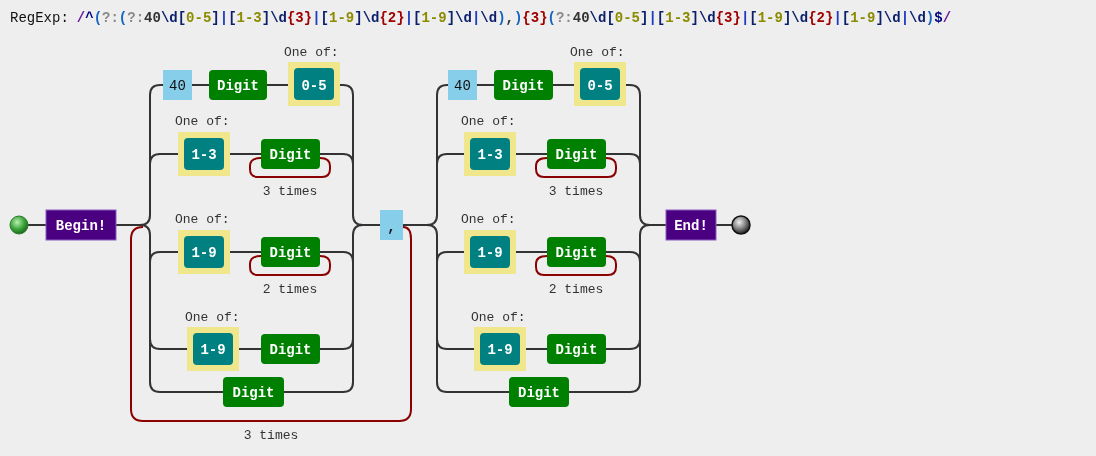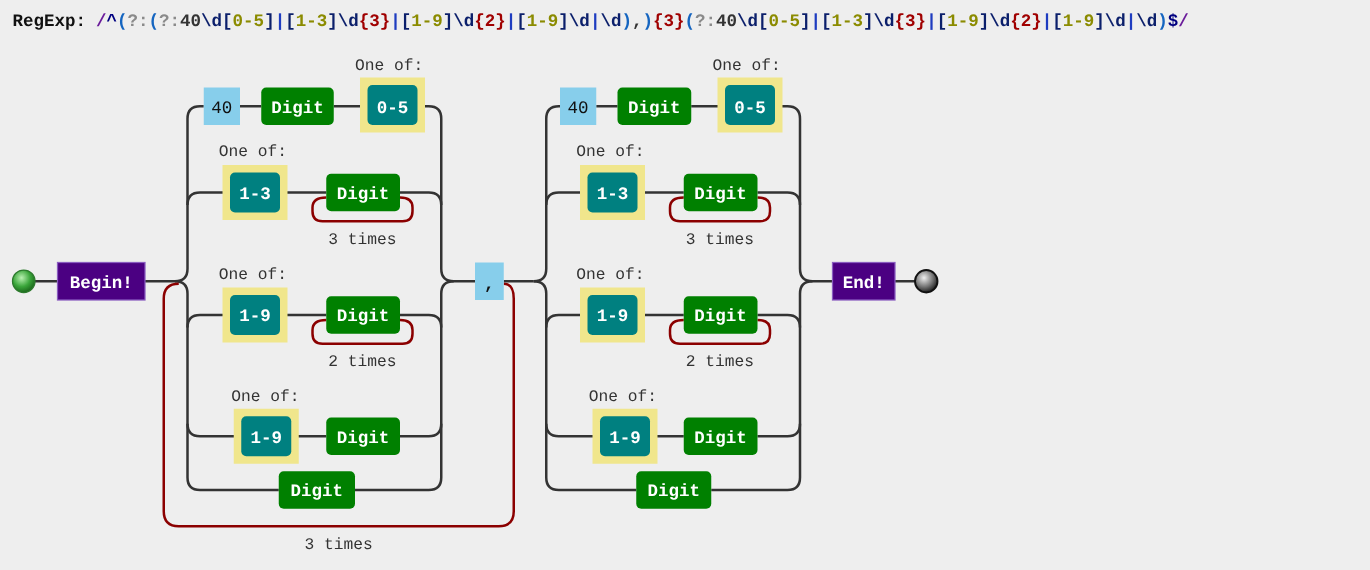--- a/index.html
+++ b/index.html
@@ -1,18 +1,18 @@
 <!DOCTYPE html>
 <html><head>
 <meta charset="utf-8">
 <style>
   html, body { margin:0; padding:0; background:#eeeeee; }
   body { width:1096px; height:456px; overflow:hidden; position:relative; font-family:"Liberation Mono","DejaVu Sans Mono",monospace; }
   .header { position:absolute; left:10px; top:10px; font-size:14px; white-space:nowrap; font-weight:bold; letter-spacing:0px; }
-  .header .lbl { color:#111; font-weight:bold; margin-right:8px; }
+  .header .lbl { color:#111; font-weight:normal; margin-right:8px; }
   .t-slash { color:#6a1b9a; }
   .t-anchor { color:#000080; }
   .t-group { color:#1565c0; }
   .t-nc { color:#8a8a8a; }
   .t-lit { color:#333333; }
   .t-esc { color:#0b1f6b; }
   .t-cls { color:#8b8b00; }
   .t-br { color:#0b1f6b; }
   .t-quant { color:#a00000; }
   .t-alt { color:#1e3cc0; }

